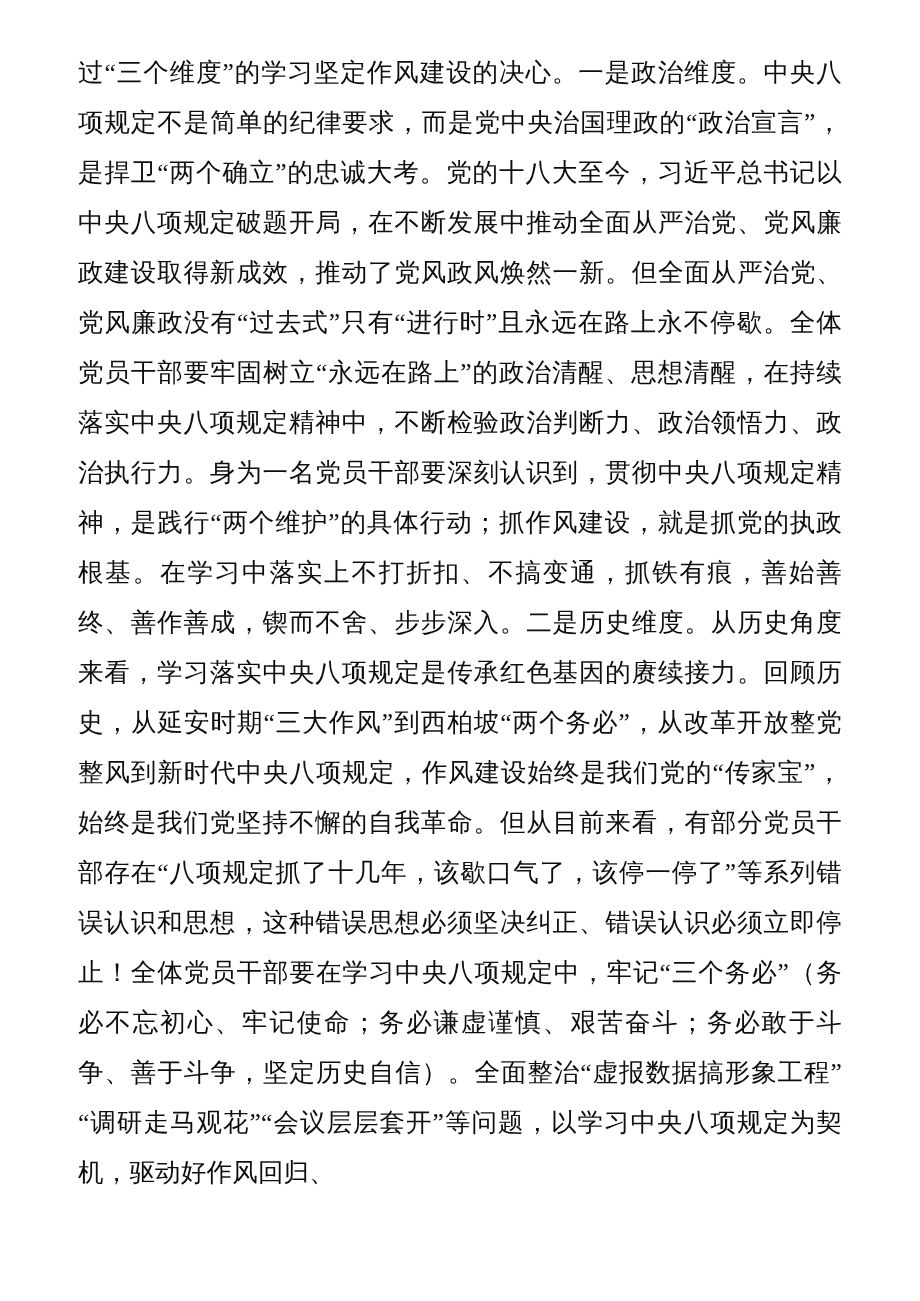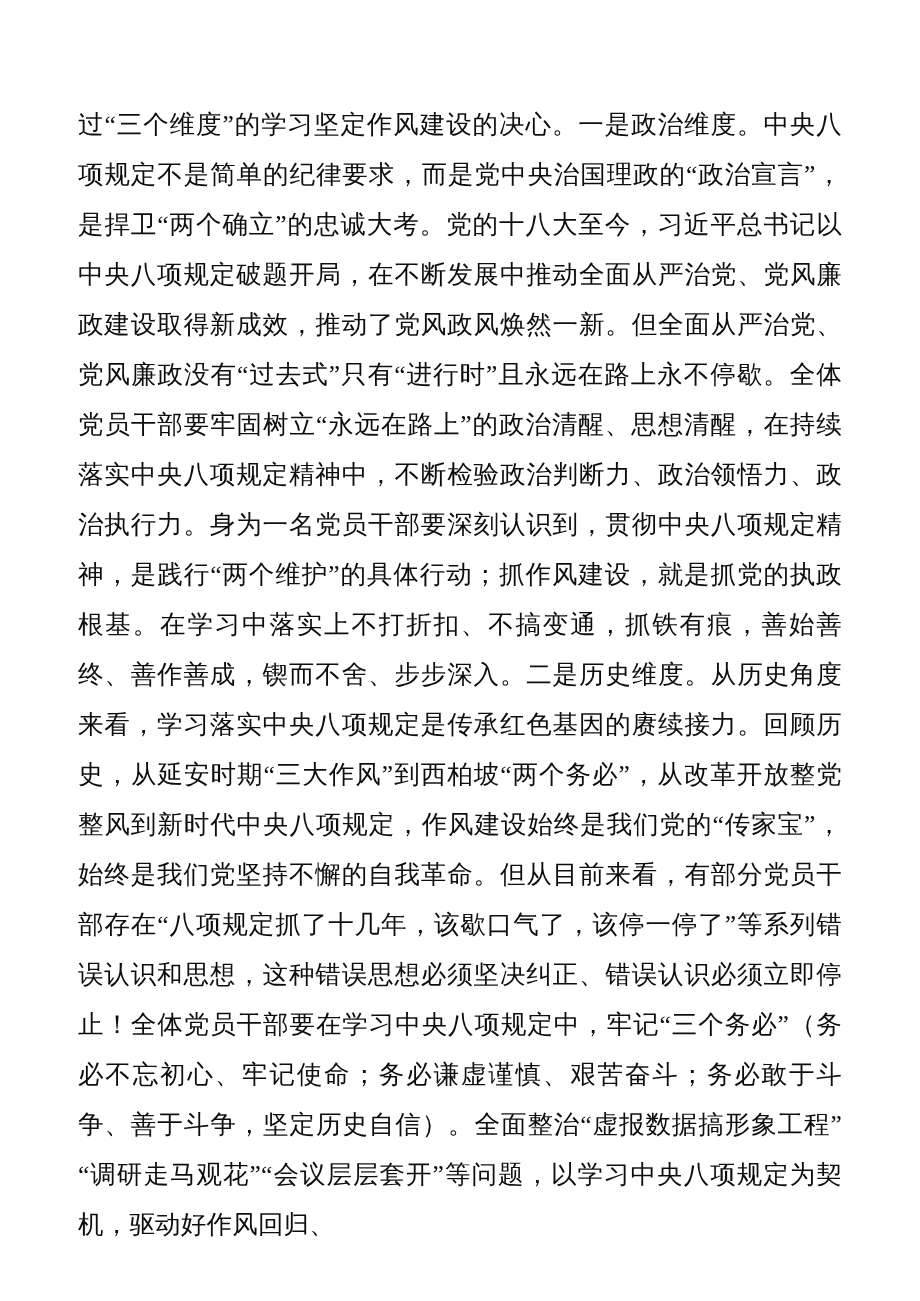--- a/index.html
+++ b/index.html
@@ -14,21 +14,21 @@
     font-family: "Liberation Serif", "DejaVu Serif", serif;
     color: #111111;
     overflow: hidden;
   }
   .page {
     position: relative;
     width: 920px;
     height: 1215px;
     background: #ffffff;
     box-sizing: border-box;
-    padding: 100px 78px 60px 78px;
+    padding: 48px 78px 60px 78px;
   }
   .doc-body {
     font-size: 25.5px;
     line-height: 50px;
     text-align: justify;
     text-justify: inter-ideograph;
     letter-spacing: 0.2px;
     color: #0d0d0d;
   }
   .doc-body p {

